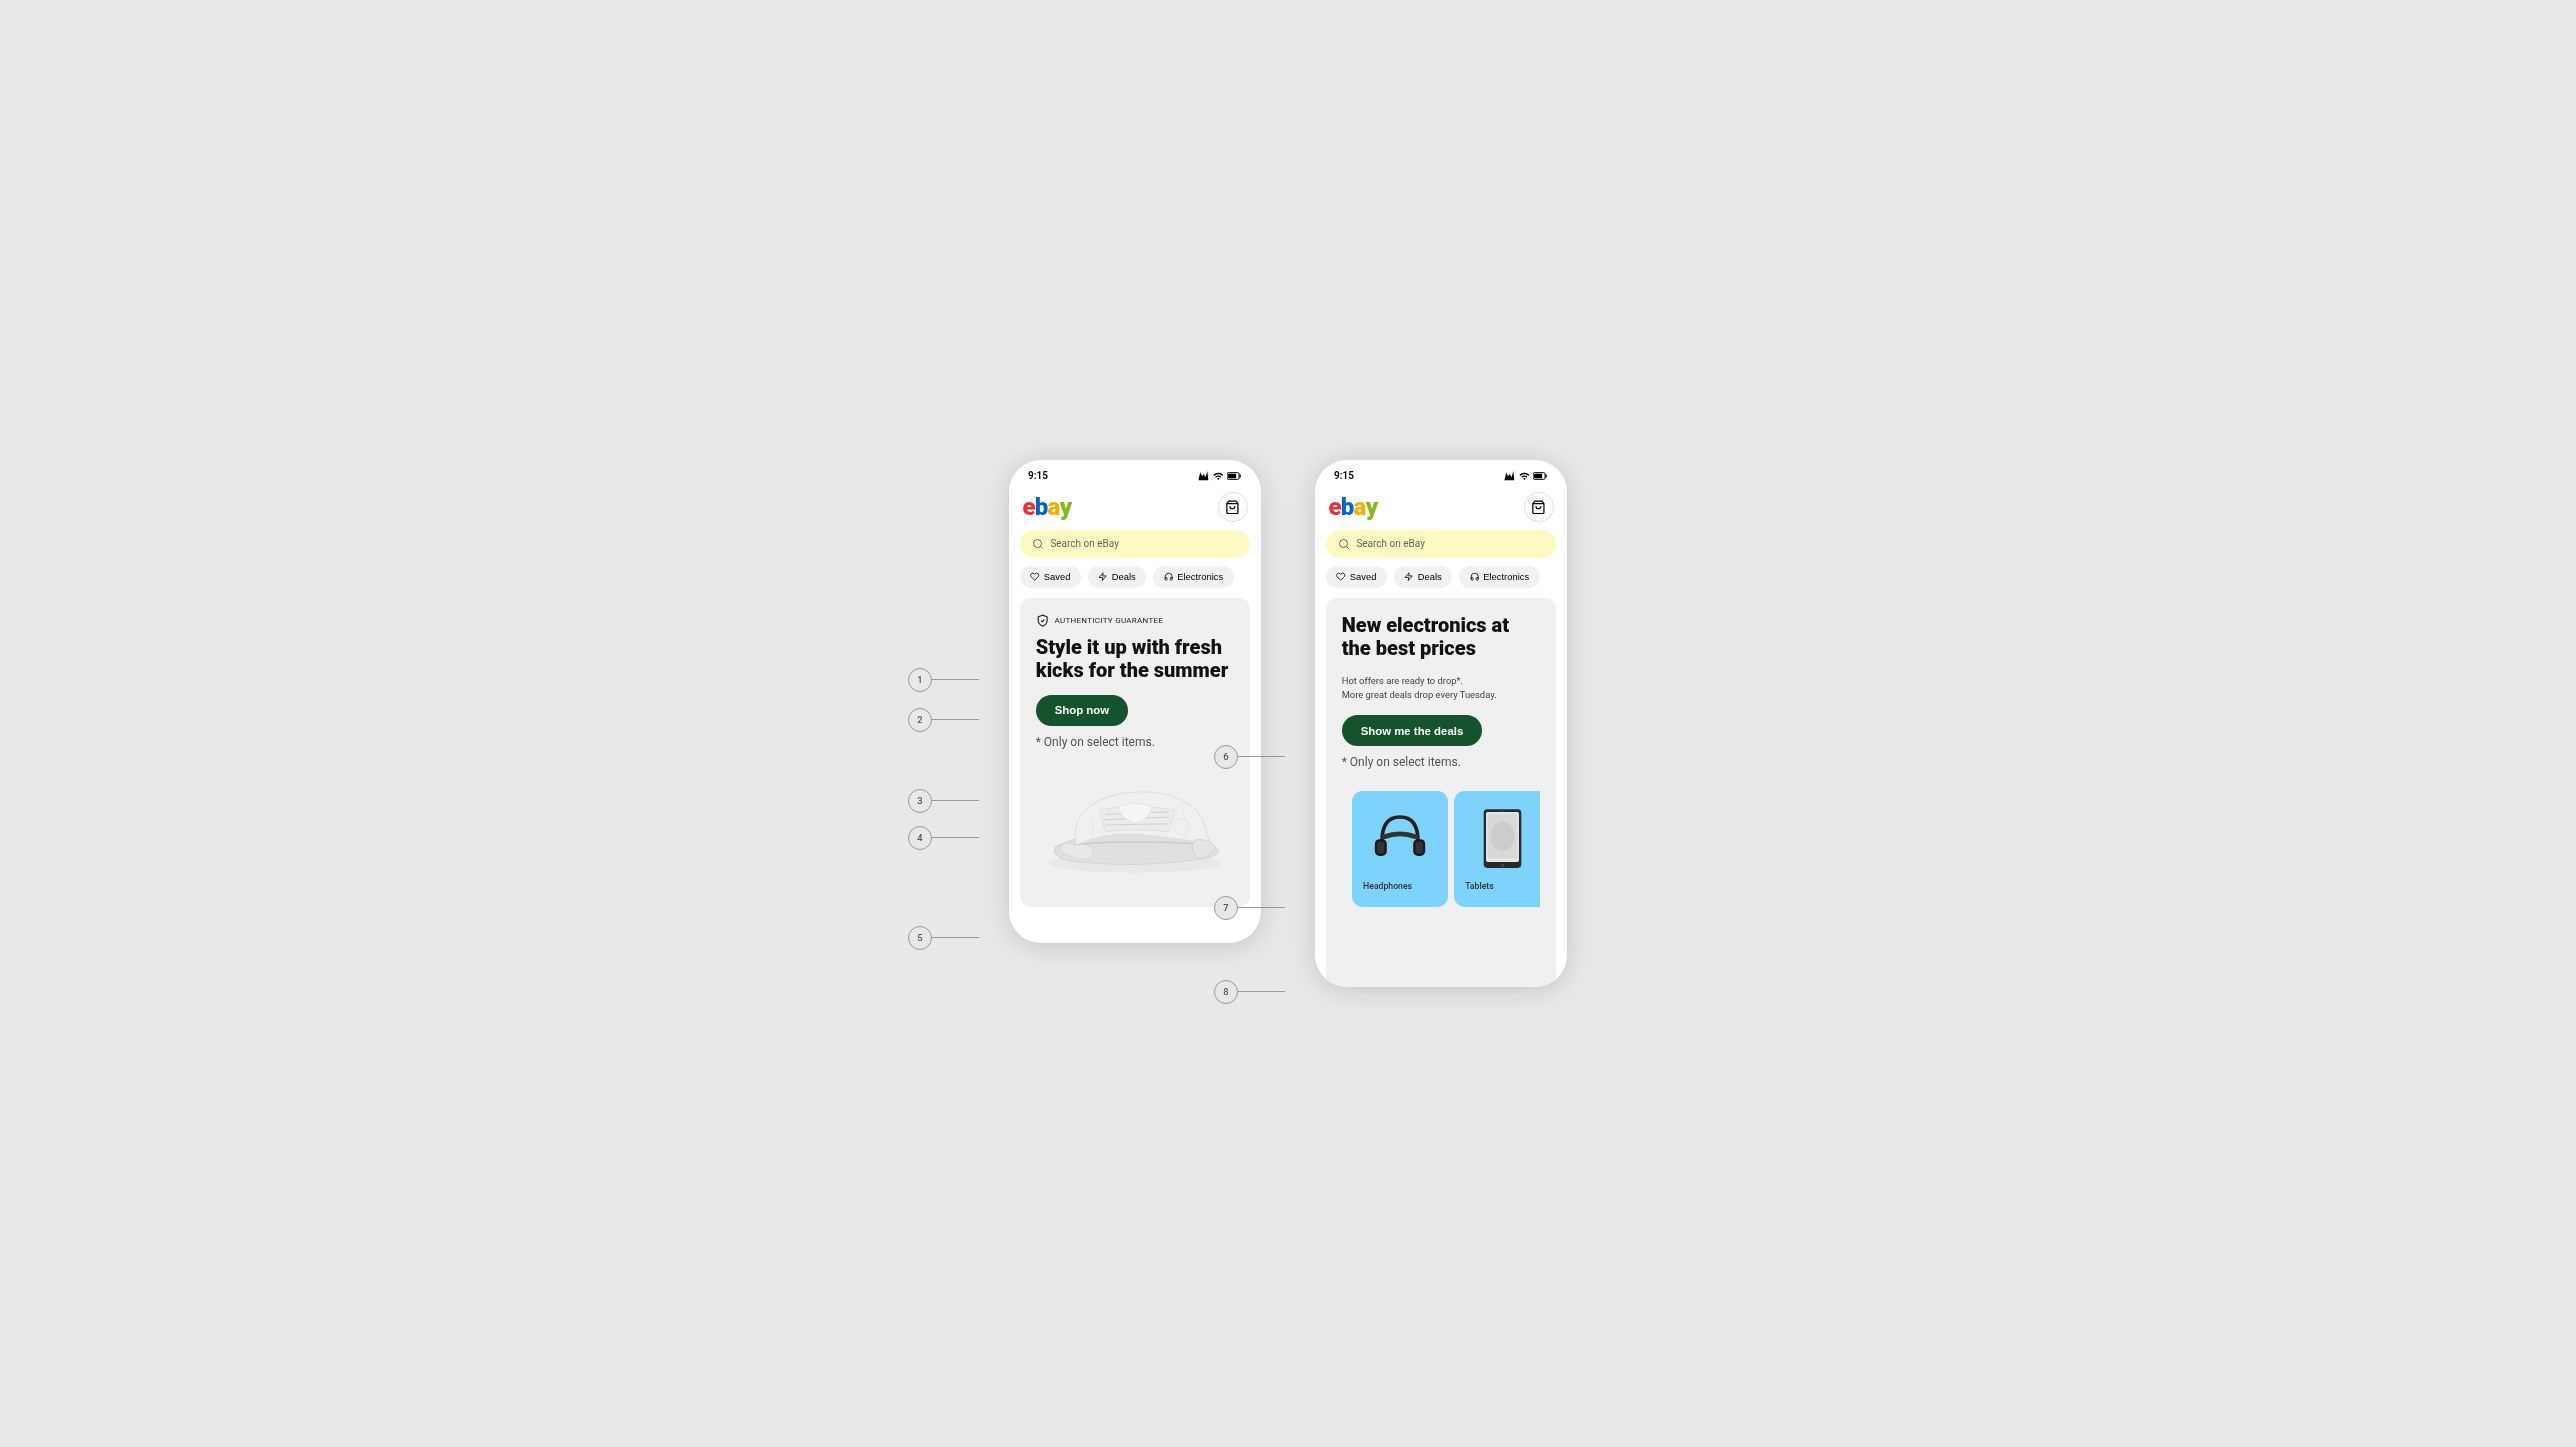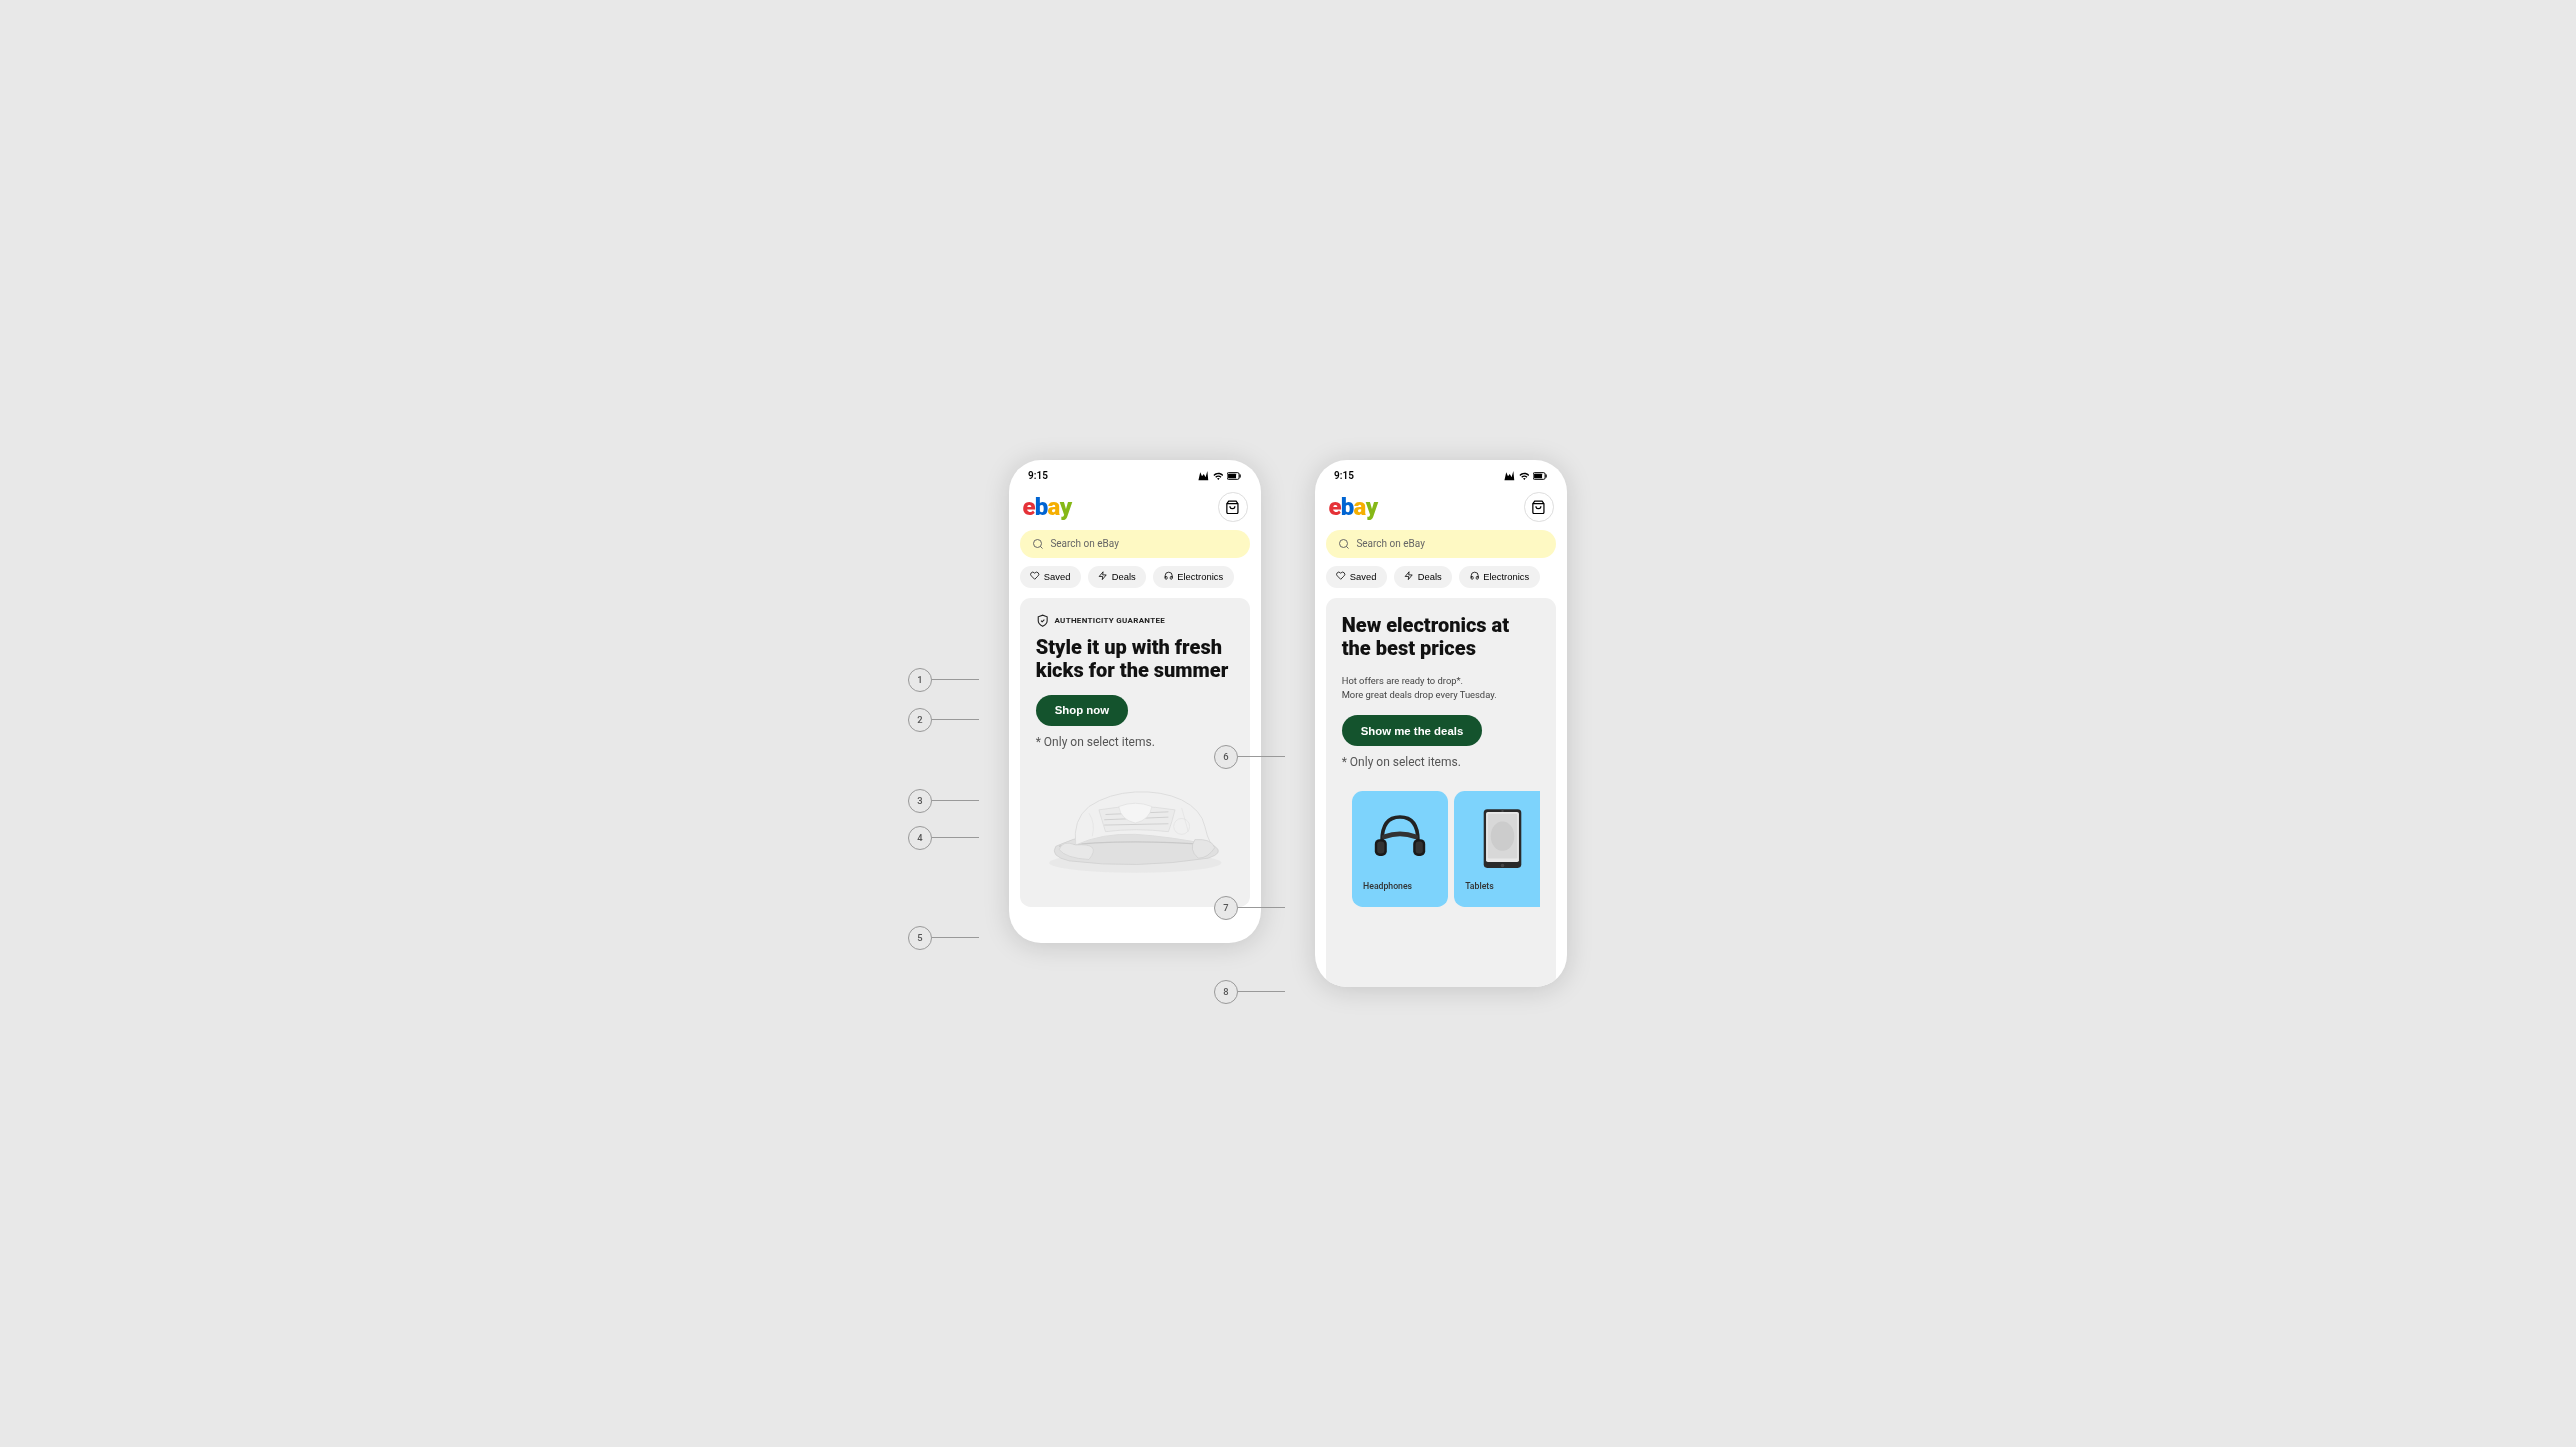--- a/index.html
+++ b/index.html
@@ -107,20 +107,21 @@
       gap: 6.7px;
       padding: 0 10.7px 10.7px;
       overflow-x: auto;
     }
 
     .pill {
       background: #f1f1f1;
       border-radius: 13.4px;
       padding: 5.4px 10.7px;
       display: flex;
+      align-items: center;
       gap: 4px;
       font-size: 9.4px;
       font-weight: 500;
       white-space: nowrap;
       cursor: pointer;
       border: none;
     }
 
     
     .hero-banner {
@@ -135,21 +136,21 @@
 
     .hero-banner-2 {
       min-height: 389px;
     }
 
     .authenticity-badge {
       display: flex;
       align-items: center;
       gap: 5.4px;
       font-size: 8px;
-      font-weight: 700;
+      font-weight: 400;
       letter-spacing: 0.3px;
       color: #222;
       margin-bottom: 8px;
     }
 
     .hero-title {
       font-size: 20px;
       font-weight: 900;
       line-height: 1.15;
       color: #111;

